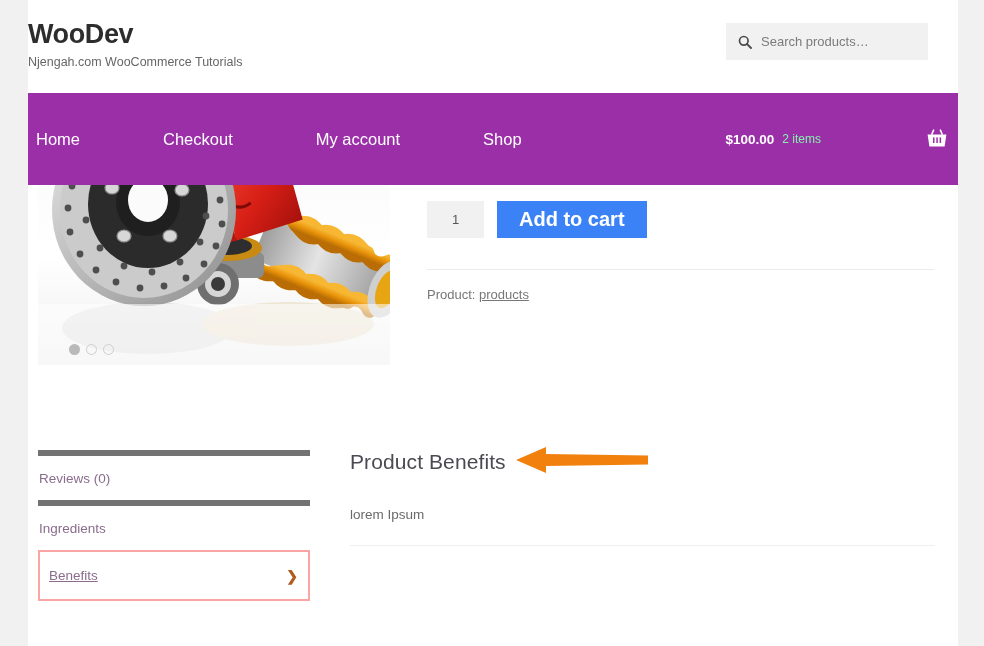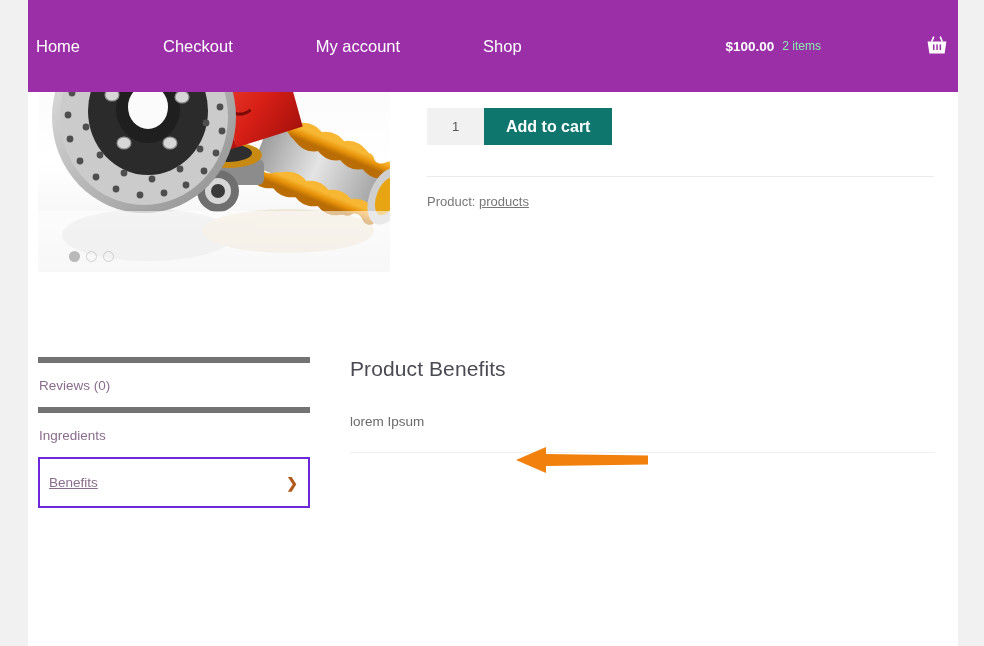--- a/index.html
+++ b/index.html
@@ -91,24 +91,24 @@
   .dot.inactive { border: 1.5px solid #cfcfcf; background: transparent; }
 
   .product-summary { position: absolute; left: 399px; top: 16px; width: 510px; }
   .qty-row { display: flex; align-items: stretch; }
   .qty-field {
     width: 57px; height: 37px; background: #f1f1f1; border: none;
     text-align: center; font-family: "Liberation Sans", sans-serif;
     font-size: 13px; color: #555; outline: none;
   }
   .add-to-cart {
-    height: 37px; padding: 0 22px;
-    background: #0f766e; color: #ffffff; border: none;
+    margin-left: 13px; height: 37px; padding: 0 22px;
+    background: #3b82f6; color: #ffffff; border: none;
     font-family: "Liberation Sans", sans-serif;
-    font-size: 16px; font-weight: bold; cursor: pointer;
+    font-size: 20px; font-weight: bold; cursor: pointer;
   }
   .summary-divider {
     margin-top: 31px; height: 1px; background: #ebebeb; width: 507px;
   }
   .product-meta {
     margin-top: 17px; font-size: 13px; color: #777;
   }
   .product-meta a { color: #777; text-decoration: underline; }
 
   
@@ -116,21 +116,21 @@
   .tabs-list { position: absolute; left: 10px; top: 0; width: 272px; }
   .tab-item {
     position: relative;
     height: 50px;
     display: flex; align-items: center;
     border-top: 6px solid #737373;
     font-size: 13.5px; color: #8a6c8d;
     padding-left: 1px;
   }
   .tab-item.active {
-    border: 2px solid #6d28d9;
+    border: 2px solid #fca5a5;
     height: 51px;
     padding-left: 9px; padding-right: 10px;
     justify-content: space-between;
     color: #8a6c8d;
   }
   .tab-item.active .tab-label { text-decoration: underline; }
   .tab-chevron { color: #b05a1e; font-size: 14px; font-weight: bold; }
 
   .tab-panel { position: absolute; left: 322px; top: 0px; width: 588px; }
   .panel-title {
@@ -146,20 +146,36 @@
     width: 132px; height: 26px; pointer-events: none;
   }
   .annotation-arrow svg { display: block; }
 </style>
 </head>
 <body>
 
 <div id="page">
   <div class="content-wrap">
 
+    <header class="site-header">
+      <div class="brand">
+        <div class="site-title">WooDev</div>
+        <div class="site-tagline">Njengah.com WooCommerce Tutorials</div>
+      </div>
+
+      <div class="search-box">
+        <span class="search-icon">
+          <svg viewBox="0 0 14 14" width="14" height="14">
+            <circle cx="5.8" cy="5.8" r="4.3" fill="none" stroke="#4a4a4a" stroke-width="1.7"></circle>
+            <line x1="9.1" y1="9.1" x2="13" y2="13" stroke="#4a4a4a" stroke-width="1.9" stroke-linecap="round"></line>
+          </svg>
+        </span>
+        <input class="search-input" type="text" placeholder="Search products…" style="">
+      </div>
+    </header>
 
     <nav class="main-nav">
       <div class="nav-links">
         <a class="nav-link" href="#">Home</a>
         <a class="nav-link" href="#">Checkout</a>
         <a class="nav-link" href="#">My account</a>
         <a class="nav-link" href="#">Shop</a>
       </div>
       <div class="cart-area">
         <span class="cart-total">$100.00</span>

